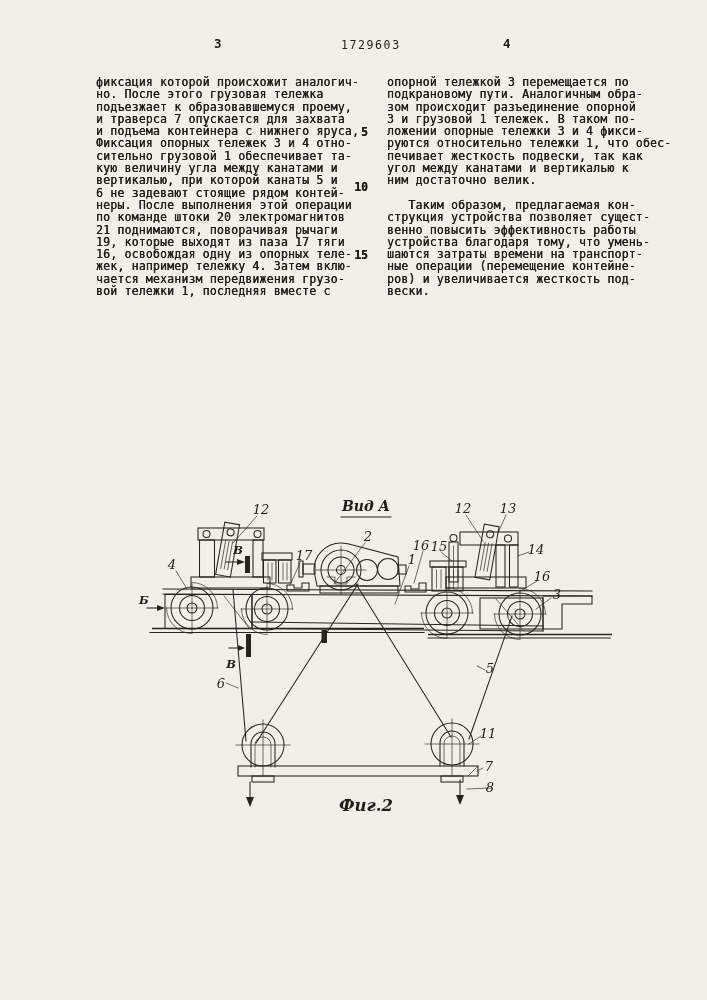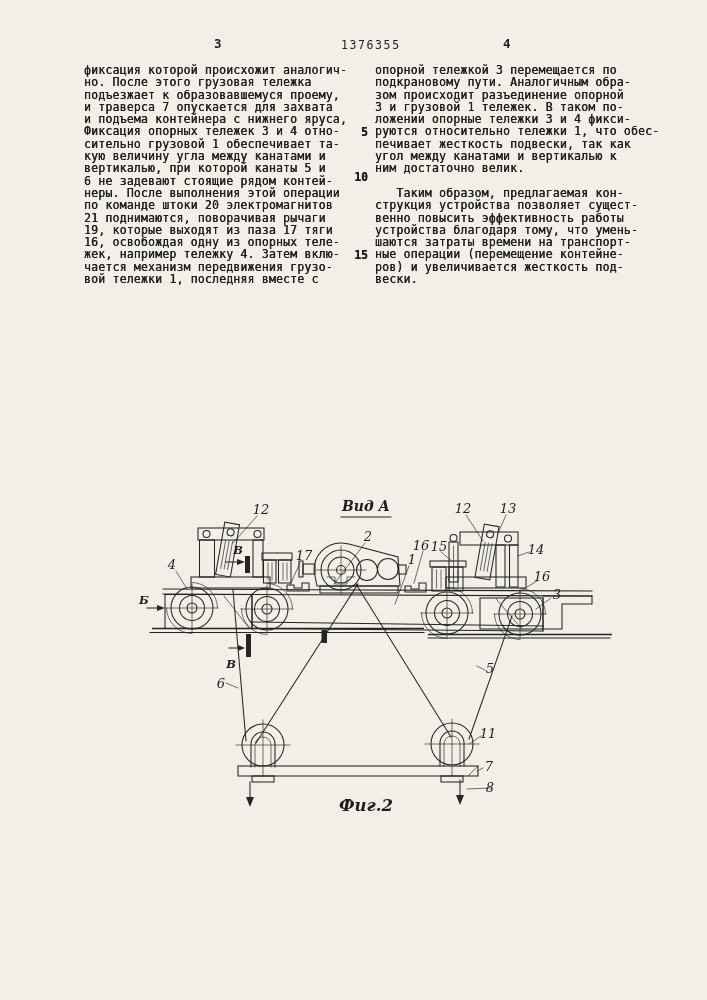--- a/index.html
+++ b/index.html
@@ -7,21 +7,21 @@
     position:relative;width:707px;height:1000px;margin:0 auto;
     background:#f1efe8;
     background-image:radial-gradient(ellipse at 50% 40%, #f3f1ea 60%, #ecead z 100%);
     overflow:hidden;
     font-family:"DejaVu Sans Mono", monospace;
     color:#1e1d1a;
   }
   .hdr-num{position:absolute;font:bold 12.5px/14px "DejaVu Sans Mono",monospace;letter-spacing:1px;}
   .hdr-patent{position:absolute;font:11.5px/14px "DejaVu Sans Mono",monospace;letter-spacing:1.6px;}
   pre.column{
-    position:absolute;margin:0;
+    position:absolute;margin:12px;
     font:11.4px/12.3px "DejaVu Sans Mono",monospace;
     letter-spacing:0.25px;white-space:pre;
     color:#1e1d1a;text-shadow:0.35px 0 0 #1e1d1a;
   }
   .gutter-num{
     position:absolute;left:346px;width:22px;text-align:right;
     font:bold 11.5px/12.3px "DejaVu Sans Mono",monospace;
     text-shadow:0.3px 0 0 #1e1d1a;
   }
   svg.figure{position:absolute;left:128px;top:488px;}
@@ -33,21 +33,21 @@
   .lbl-sm{font:italic bold 11.5px "DejaVu Serif",serif;fill:#1e1d1a;}
   .view-lbl{font:italic bold 14px "DejaVu Serif",serif;fill:#1e1d1a;}
   .cap{font:italic bold 16.5px "DejaVu Serif",serif;fill:#1e1d1a;}
 </style>
 </head>
 <body>
 
 <div class="page">
 
   <span class="hdr-num" style="left:214px;top:37px">3</span>
-  <span class="hdr-patent" style="left:341px;top:38px">1376355</span>
+  <span class="hdr-patent" style="left:341px;top:38px">1729603</span>
   <span class="hdr-num" style="left:503px;top:37px">4</span>
 
   <pre class="column" style="left:84px;top:64px">фиксация которой происхожит аналогич-
 но. После этого грузовая тележка
 подъезжает к образовавшемуся проему,
 и траверса 7 опускается для захвата
 и подъема контейнера с нижнего яруса,
 Фиксация опорных тележек 3 и 4 отно-
 сительно грузовой 1 обеспечивает та-
 кую величину угла между канатами и
@@ -74,21 +74,21 @@
    Таким образом, предлагаемая кон-
 струкция устройства позволяет сущест-
 венно повысить эффективность работы
 устройства благодаря тому, что умень-
 шаются затраты времени на транспорт-
 ные операции (перемещение контейне-
 ров) и увеличивается жесткость под-
 вески.</pre>
 
   <span class="gutter-num" style="top:126px">5</span>
-  <span class="gutter-num" style="top:171px">10</span>
+  <span class="gutter-num" style="top:181px">10</span>
   <span class="gutter-num" style="top:249px">15</span>
 
   <svg class="figure" width="500" height="340" viewBox="128 488 500 340">
 
     <g>
       <line class="rail" x1="152" y1="628.5" x2="424" y2="628.5"></line>
       <line class="s" x1="150" y1="632.5" x2="424" y2="632.5"></line>
       <line class="rail" x1="428" y1="634.5" x2="612" y2="634.5"></line>
       <line class="s" x1="428" y1="638" x2="610" y2="638"></line>
     </g>

